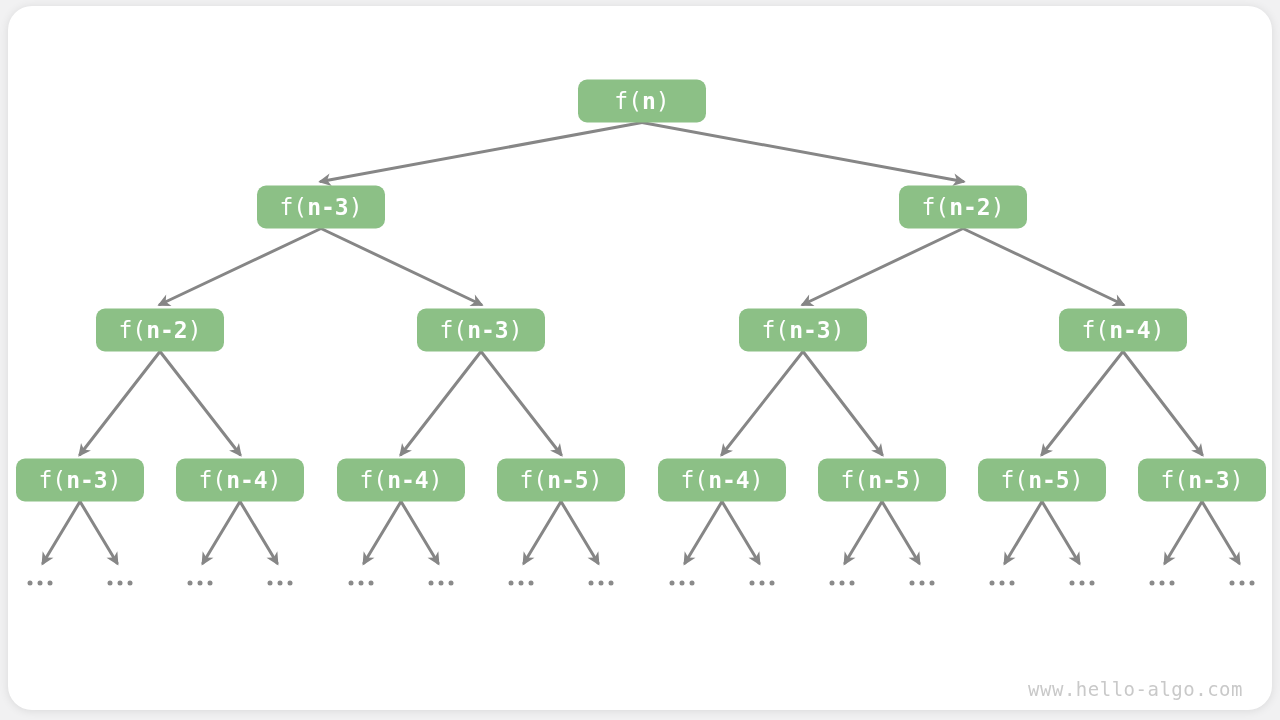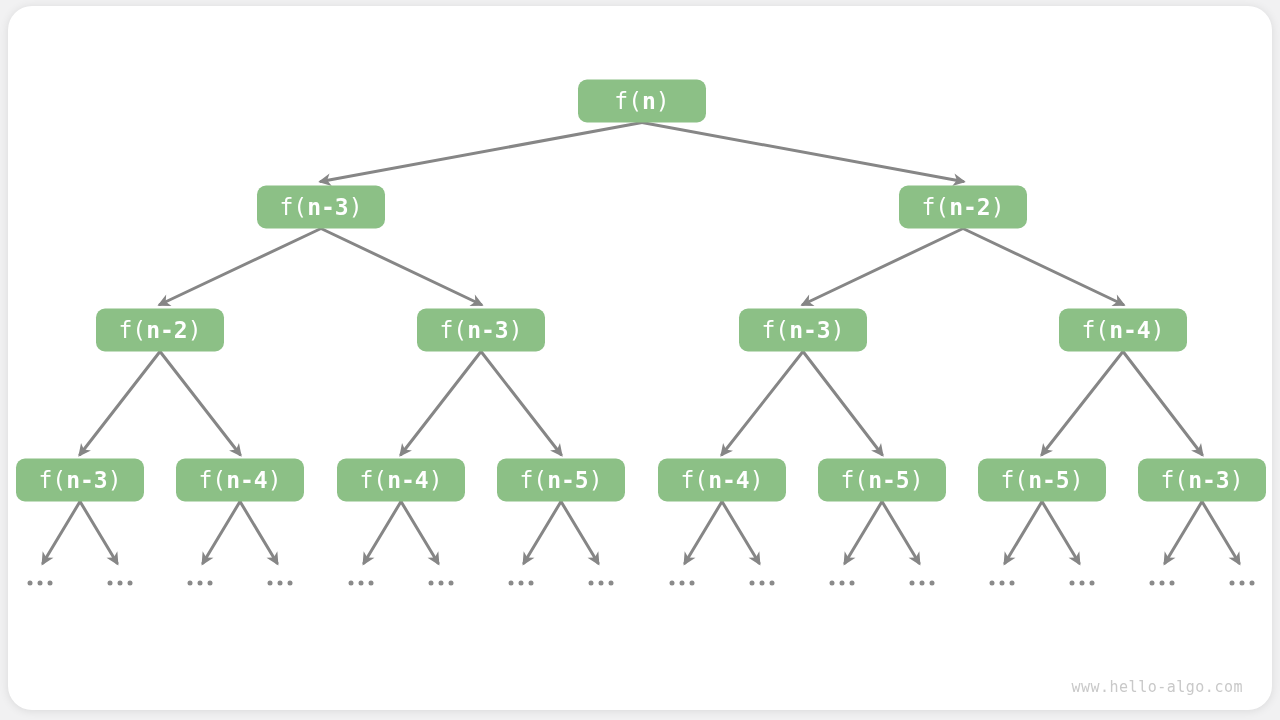--- a/index.html
+++ b/index.html
@@ -45,21 +45,21 @@
     gap: 5px;
     transform: translate(-50%, -50%);
   }
   .leaf .dot {
     width: 5px; height: 5px;
     border-radius: 50%;
   }
   #watermark {
     position: absolute;
     right: 37px; top: 678px;
-    font-size: 15px;
+    font-size: 19px;
     letter-spacing: 0.5px;
   }
 </style>
 </head>
 <body>
 
 <div id="stage" style="background: rgb(241, 241, 242);">
   <div id="card" style="background: rgb(255, 255, 255);"></div>
   <svg id="arrows" width="1280" height="720" viewBox="0 0 1280 720">
       <defs>

